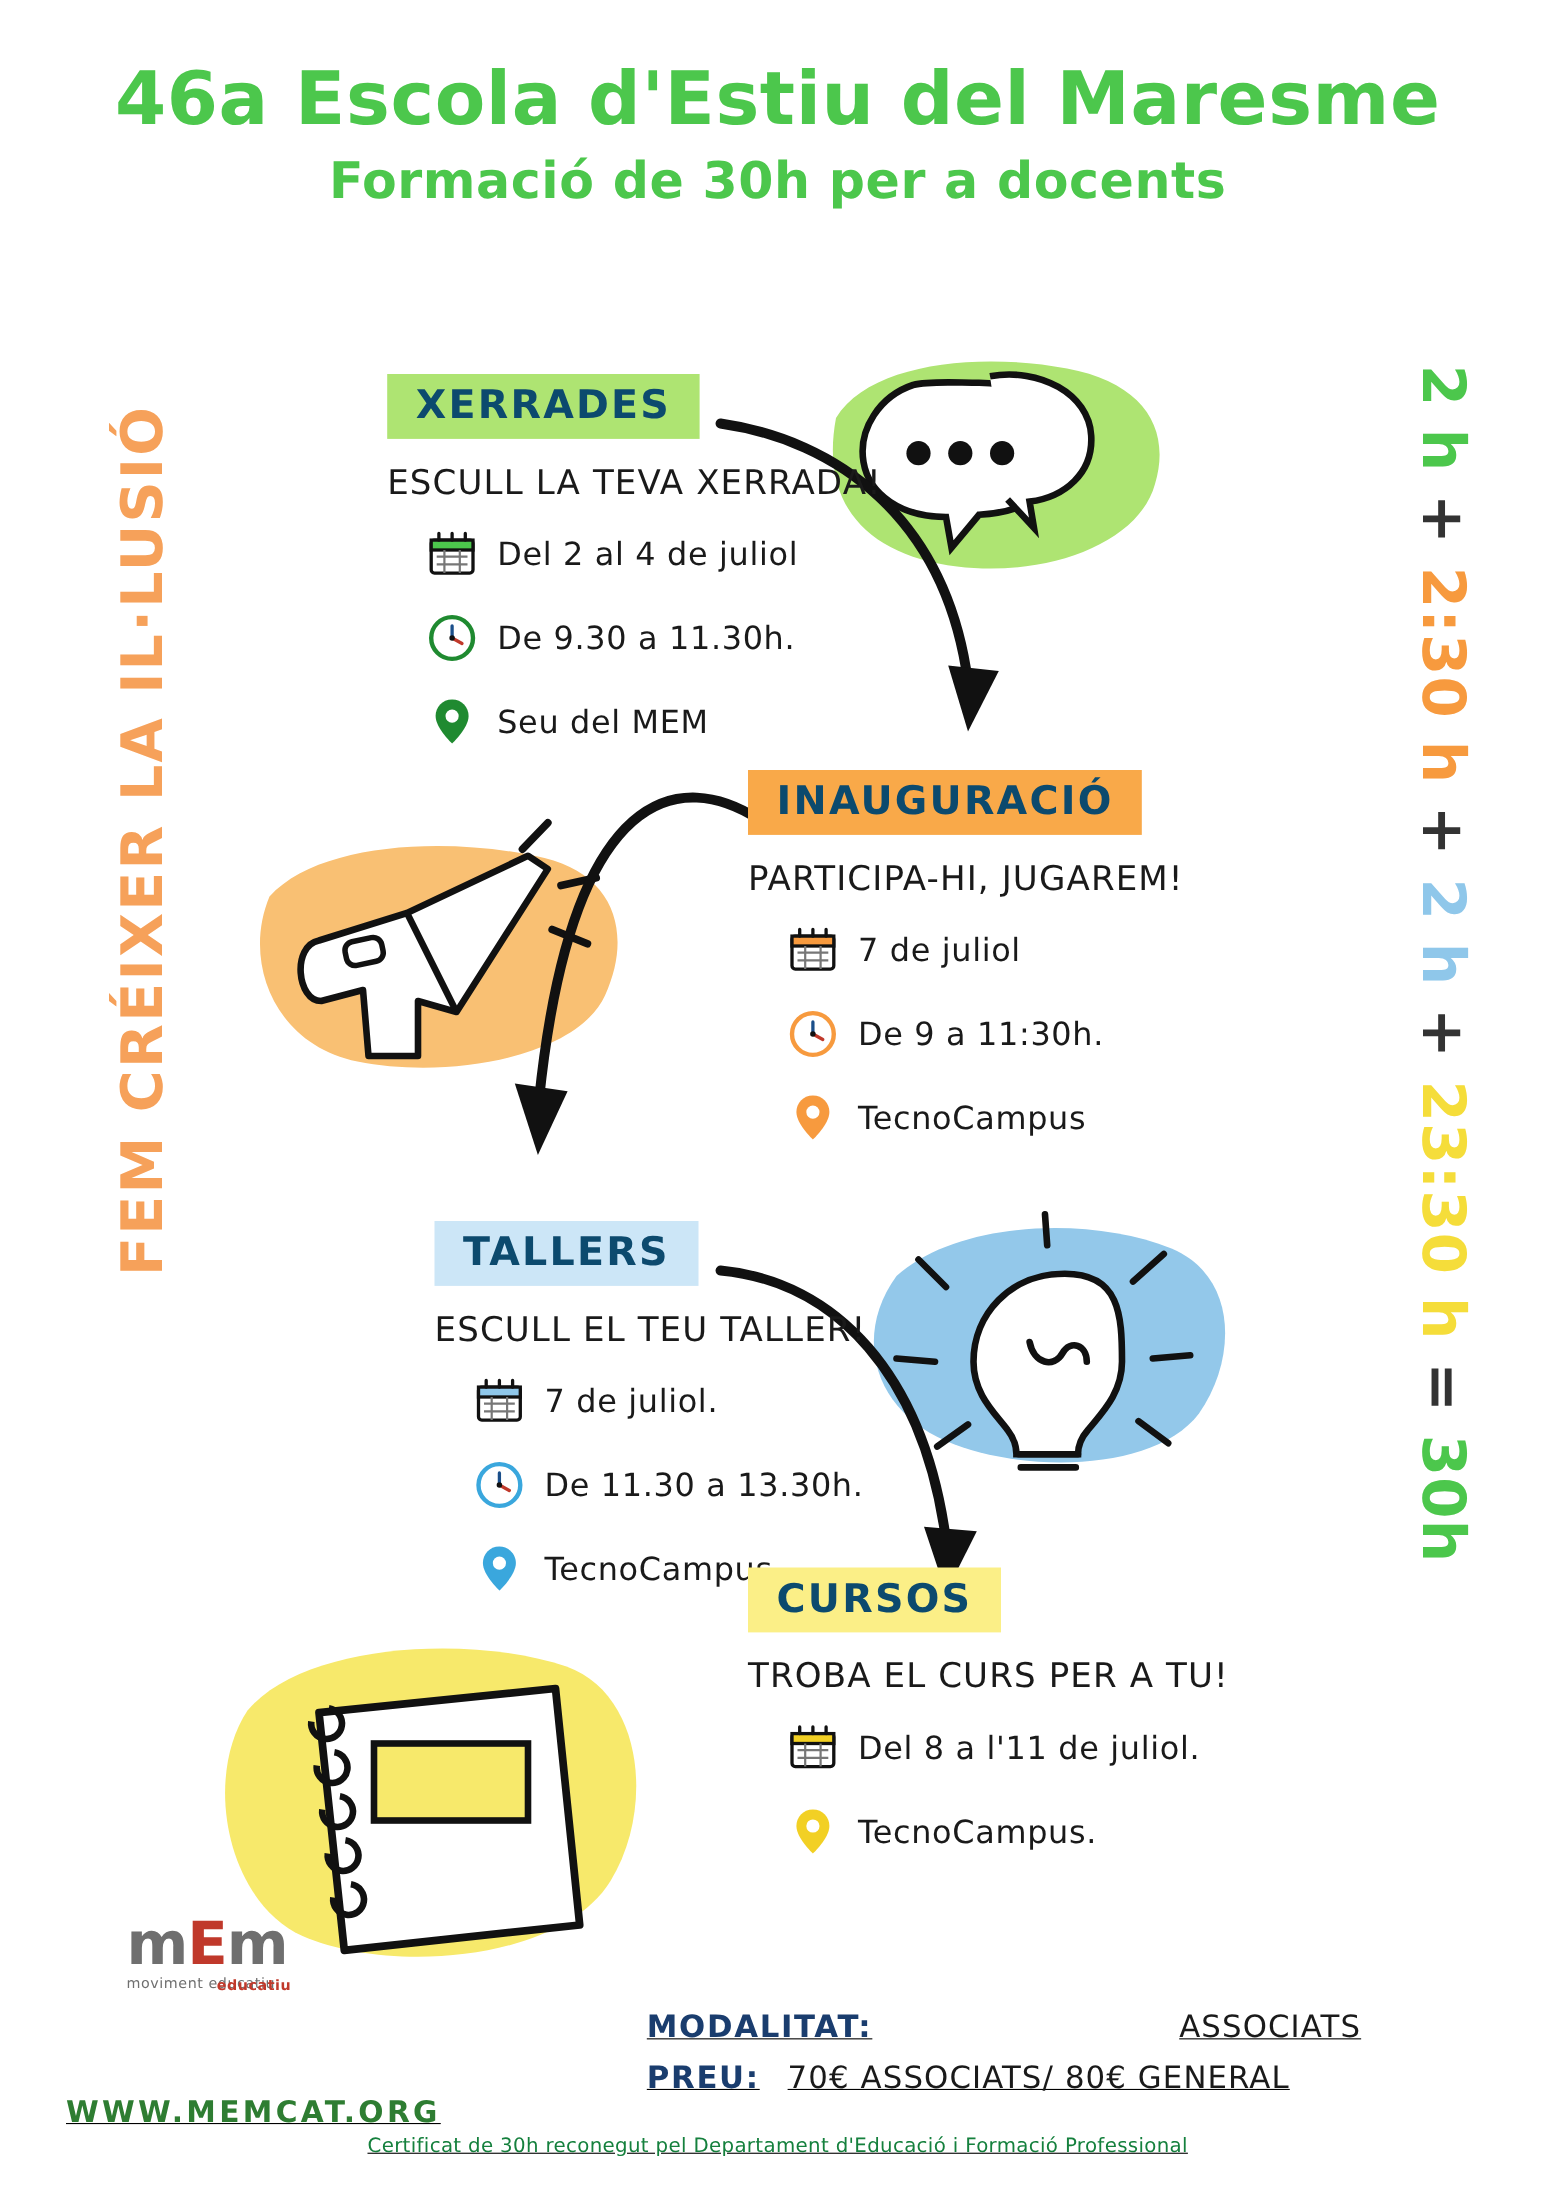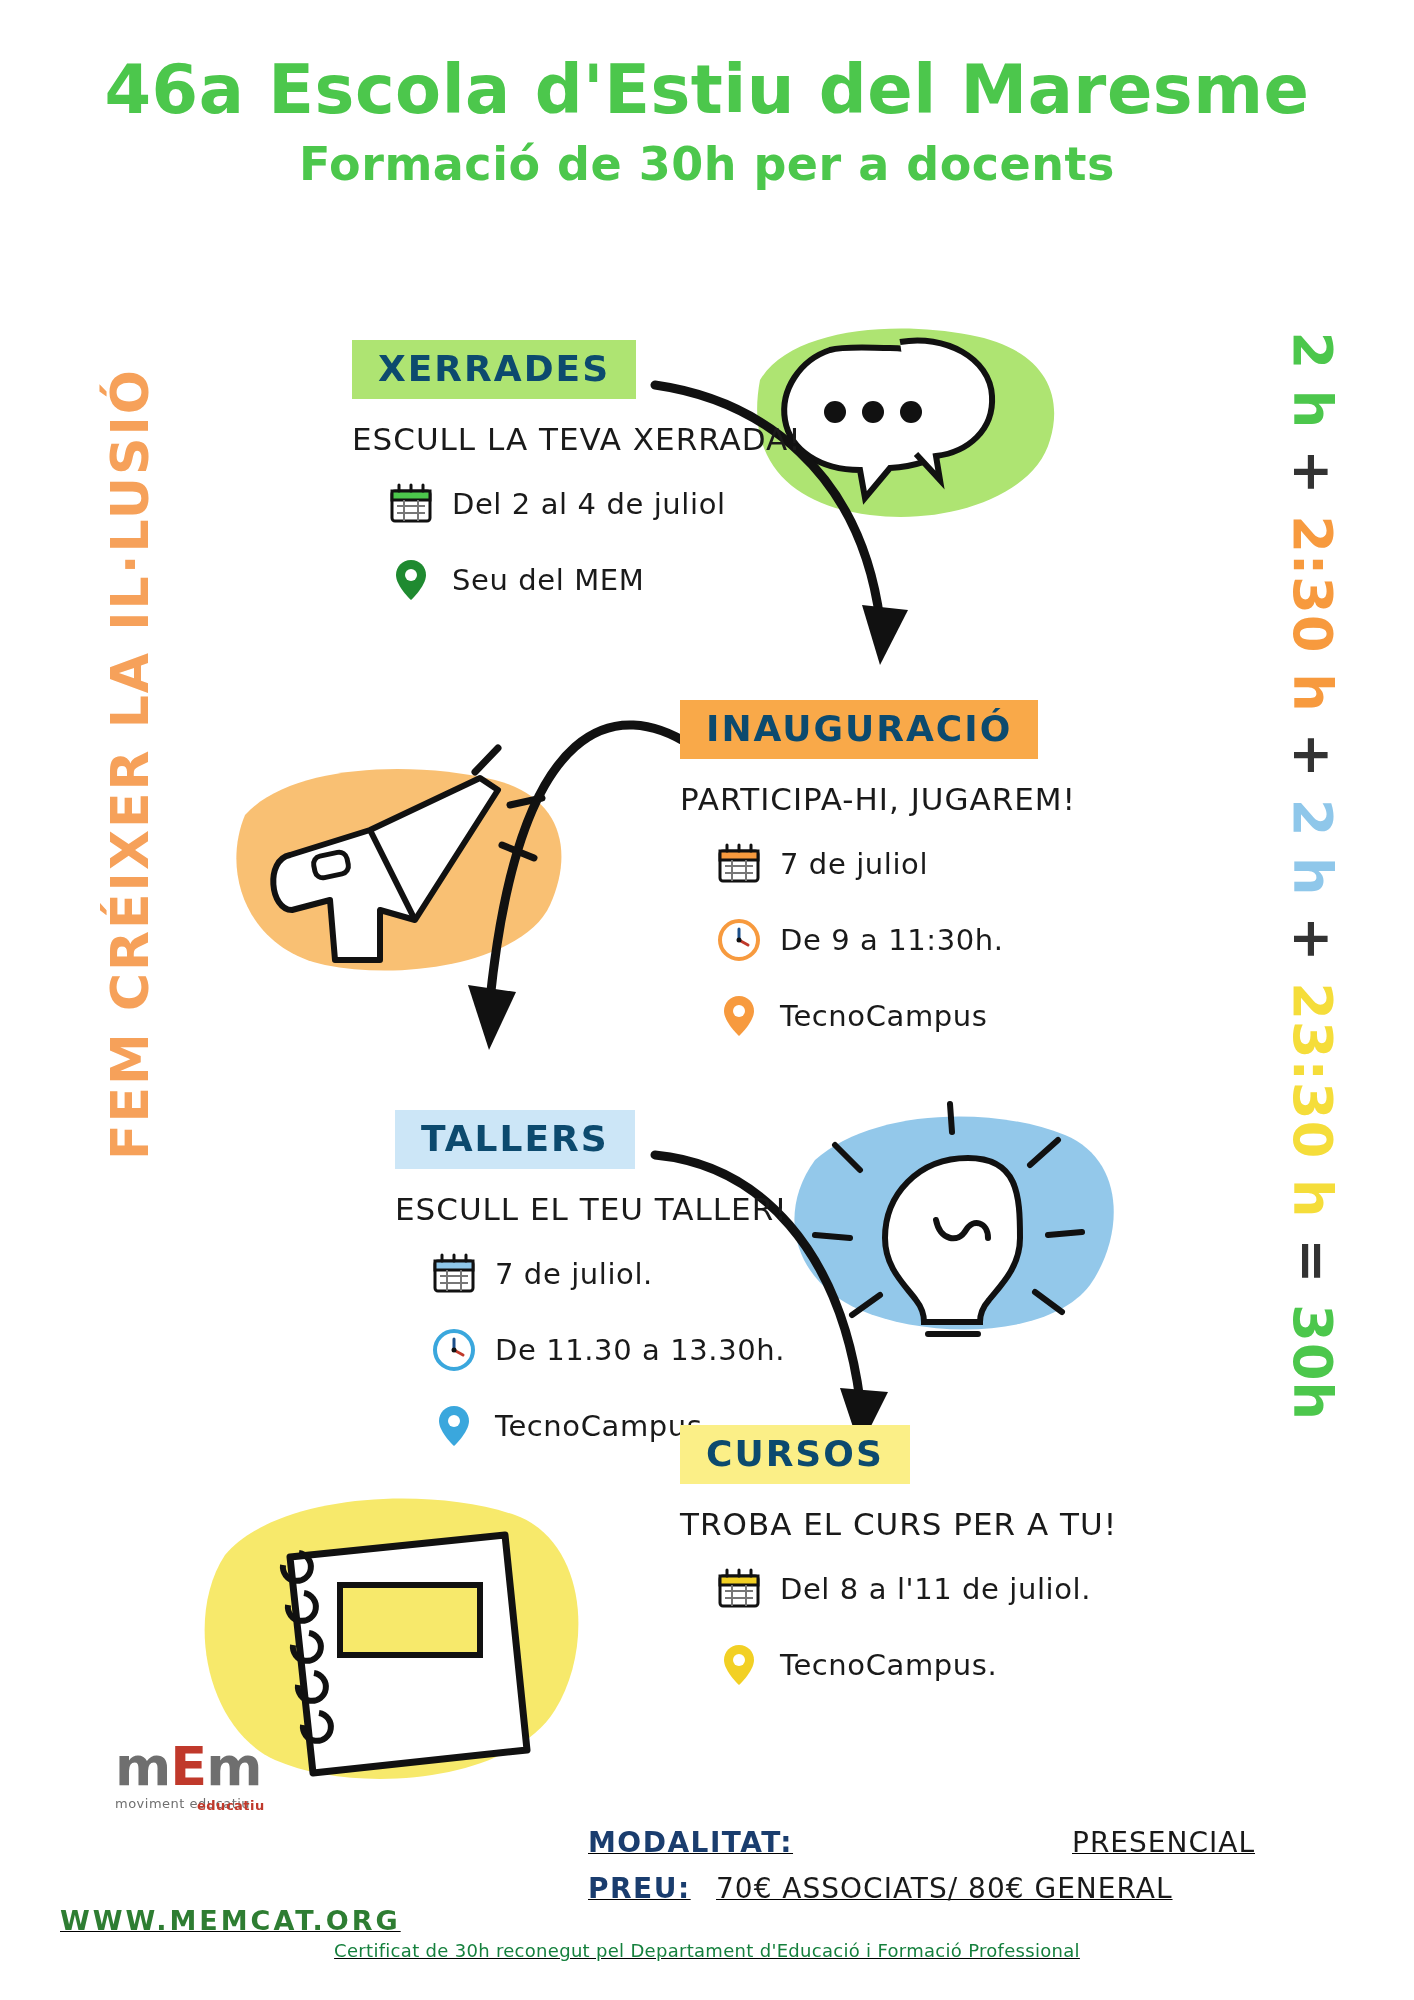--- a/index.html
+++ b/index.html
@@ -277,20 +277,31 @@
       <svg width="46" height="46" viewBox="0 0 46 46">
         <rect x="4" y="10" width="38" height="30" rx="3" fill="#fff" stroke="#111" stroke-width="3"></rect>
         <rect x="4" y="10" width="38" height="9" fill="#4cc74c" stroke="#111" stroke-width="3"></rect>
         <path d="M11,10 V4 M23,10 V4 M35,10 V4" stroke="#111" stroke-width="3" stroke-linecap="round"></path>
         <path d="M9,25 H37 M9,32 H37 M16,19 V40 M30,19 V40" stroke="#777" stroke-width="2"></path>
       </svg>
     </span>
     <span class="txt">Del 2 al 4 de juliol</span>
   </div>
 
+  <div class="row" style="margin-left:30px;">
+    <span class="icon">
+      <svg width="46" height="46" viewBox="0 0 46 46">
+        <circle cx="23" cy="23" r="19" fill="#fff" stroke="#1f8a30" stroke-width="4"></circle>
+        <path d="M23,23 V12" stroke="#1b4f8a" stroke-width="3" stroke-linecap="round"></path>
+        <path d="M23,23 L32,28" stroke="#c0392b" stroke-width="3" stroke-linecap="round"></path>
+        <circle cx="23" cy="23" r="2.5" fill="#111"></circle>
+      </svg>
+    </span>
+    <span class="txt">De 9.30 a 11.30h.</span>
+  </div>
 
   <div class="row" style="margin-left:30px;">
     <span class="icon">
       <svg width="46" height="46" viewBox="0 0 46 46">
         <path d="M23,3 C14,3 8,10 8,18 C8,29 23,43 23,43 C23,43 38,29 38,18 C38,10 32,3 23,3 Z" fill="#1f8a30"></path>
         <circle cx="23" cy="18" r="6" fill="#fff"></circle>
       </svg>
     </span>
     <span class="txt">Seu del MEM</span>
   </div>
@@ -411,21 +422,21 @@
 </div>
 
 <div class="footer" style="left:60px; top:1905px;">
   <span class="web">WWW.MEMCAT.ORG</span>
 </div>
 
 <div class="footer" style="left:588px; top:1826px;">
   <span class="foot-label">MODALITAT:</span>
 </div>
 <div class="footer" style="left:1072px; top:1826px;">
-  <span class="foot-val">PRESENCIAL</span>
+  <span class="foot-val">ASSOCIATS</span>
 </div>
 
 <div class="footer" style="left:588px; top:1872px;">
   <span class="foot-label">PREU:</span>
 </div>
 <div class="footer" style="left:716px; top:1872px;">
   <span class="foot-val">70€ ASSOCIATS/ 80€ GENERAL</span>
 </div>
 
 <div class="footer" style="left:0; top:1940px; width:100%;">

